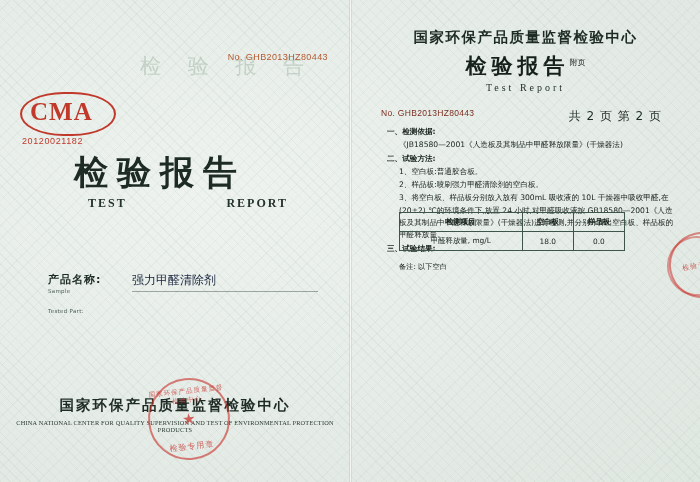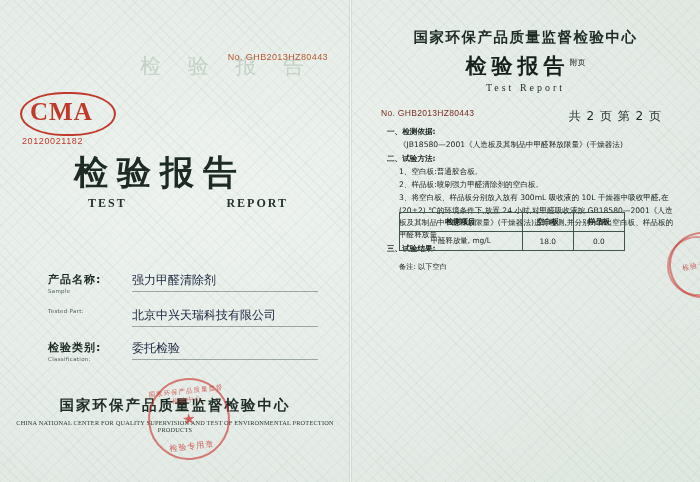--- a/index.html
+++ b/index.html
@@ -201,28 +201,20 @@
         <div class="flabel">
           <span class="cn">产品名称:</span>
           <span class="en">Sample</span>
         </div>
         <div class="fvalue">强力甲醛清除剂</div>
       </div>
       <div class="frow">
         <div class="flabel">
           <span class="en">Tested  Part:</span>
         </div>
-        <div class="fvalue">北京中兴天瑞科技有限公司</div>
-      </div>
-      <div class="frow">
-        <div class="flabel">
-          <span class="cn">检验类别:</span>
-          <span class="en">Classification:</span>
-        </div>
-        <div class="fvalue">委托检验</div>
       </div>
     </div>
 
     <div class="l-foot-cn">国家环保产品质量监督检验中心</div>
     <div class="l-foot-en">CHINA NATIONAL CENTER FOR QUALITY SUPERVISION AND TEST OF ENVIRONMENTAL PROTECTION PRODUCTS</div>
 
     <div class="l-seal">
       <div class="arc">国家环保产品质量监督检验中心</div>
       <div class="star">★</div>
       <div class="bot">检验专用章</div>

